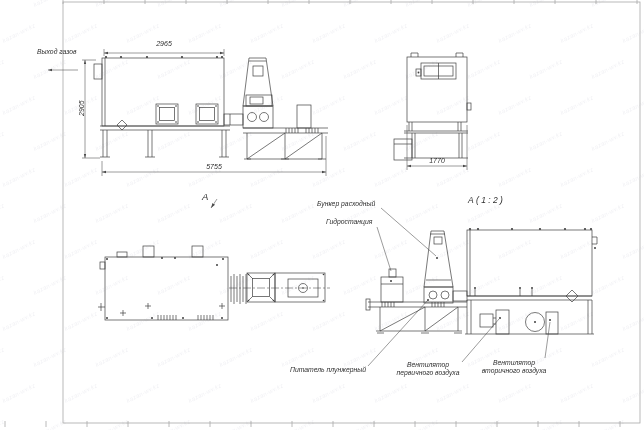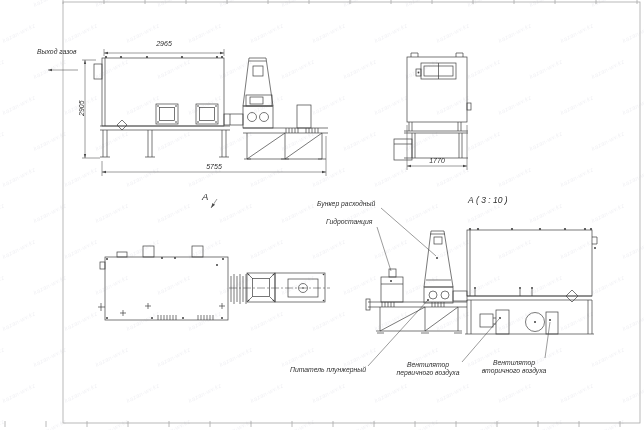--- a/index.html
+++ b/index.html
@@ -410,21 +410,21 @@
       <line class="dm" x1="545" y1="358" x2="550" y2="322"></line>
     </g>
   </svg>
 
   <div class="lbl" style="left:37px; top:48px;">Выход газов</div>
   <div class="lbl dim" style="left:144px; top:40px; width:40px; text-align:center;">2965</div>
   <div class="lbl dim rot" style="left:62px; top:104px; width:40px; text-align:center;">2905</div>
   <div class="lbl dim" style="left:194px; top:163px; width:40px; text-align:center;">5755</div>
   <div class="lbl dim" style="left:417px; top:157px; width:40px; text-align:center;">1770</div>
   <div class="lbl vtitle" style="left:202px; top:191px;">А</div>
-  <div class="lbl vtitle" style="left:468px; top:195px; font-size:8.5px;">А ( 3 : 10 )</div>
+  <div class="lbl vtitle" style="left:468px; top:195px; font-size:8.5px;">А ( 1 : 2 )</div>
   <div class="lbl" style="left:317px; top:200px;">Бункер расходный</div>
   <div class="lbl" style="left:326px; top:218px;">Гидростанция</div>
   <div class="lbl" style="left:290px; top:366px;">Питатель плунжерный</div>
   <div class="lbl center" style="left:390px; top:361px; width:76px;">Вентилятор
 первичного воздуха</div>
   <div class="lbl center" style="left:476px; top:359px; width:76px;">Вентилятор
 вторичного воздуха</div>
 </div>
 
 </body></html>

